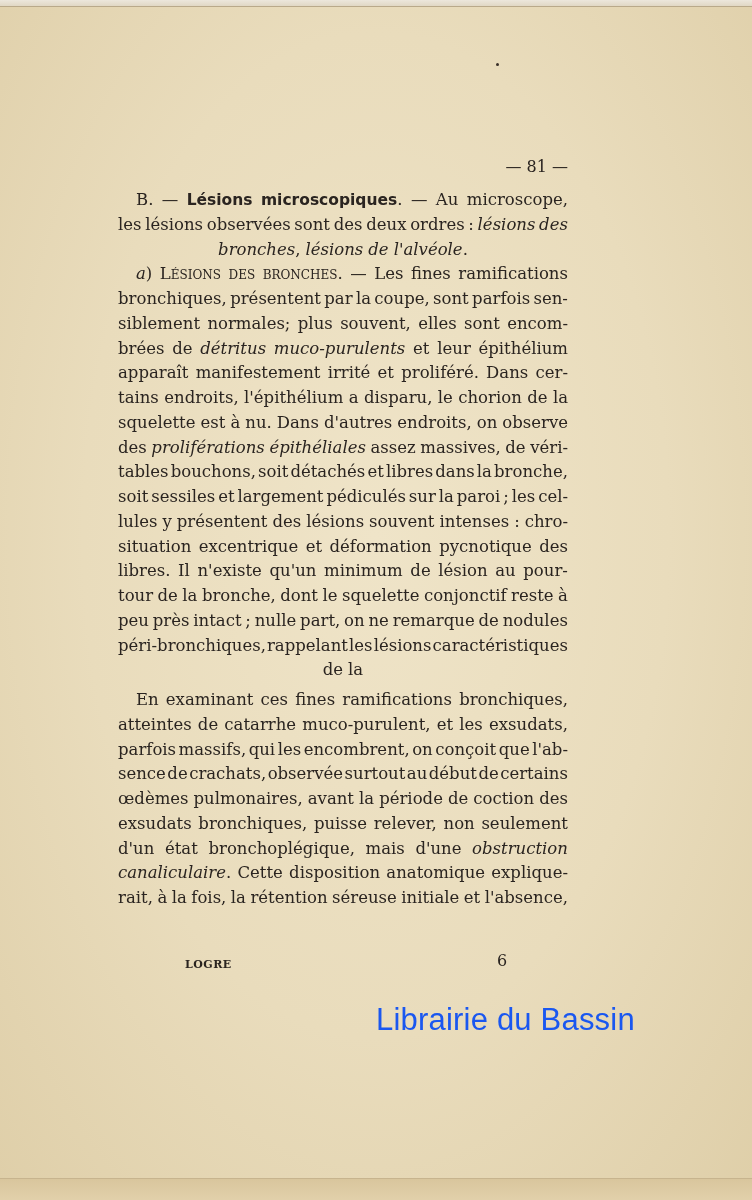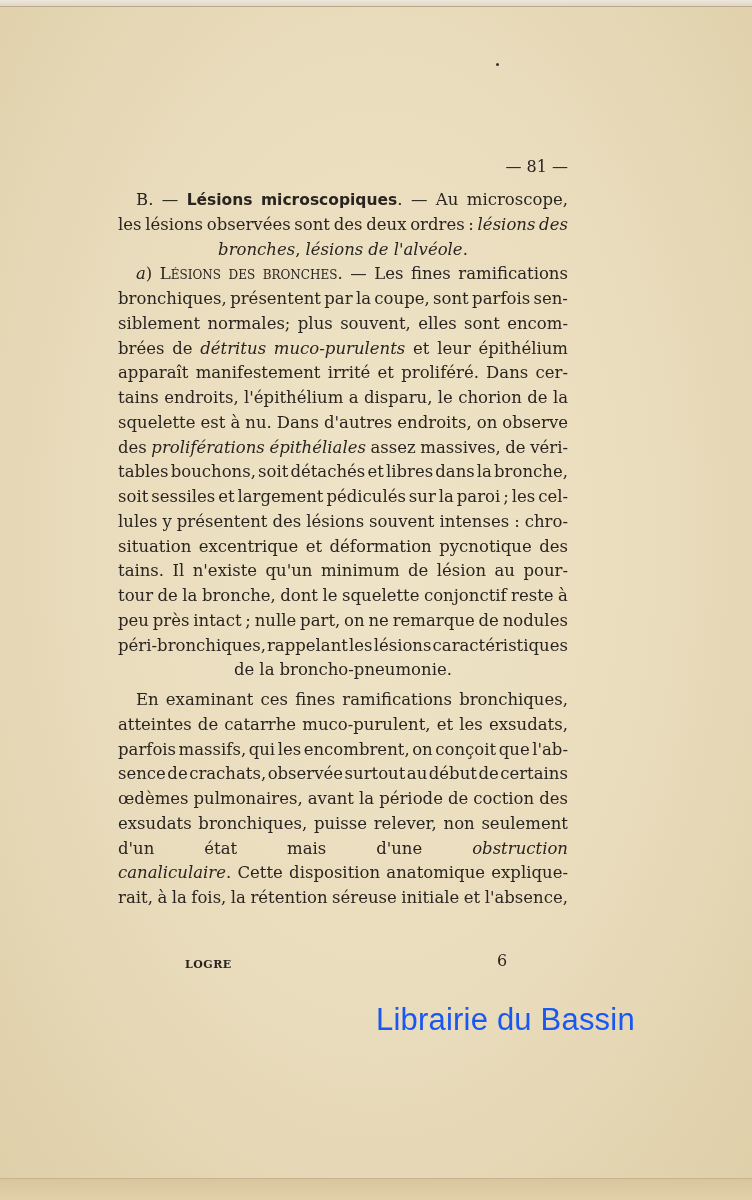--- a/index.html
+++ b/index.html
@@ -213,21 +213,21 @@
       </div>
       <div class="line">
         <span class="w"><span>situation</span></span>
         <span class="w"><span>excentrique</span></span>
         <span class="w"><span>et</span></span>
         <span class="w"><span>déformation</span></span>
         <span class="w"><span>pycnotique</span></span>
         <span class="w"><span>des</span></span>
       </div>
       <div class="line">
-        <span class="w"><span>tains.</span></span>
+        <span class="w"><span>libres.</span></span>
         <span class="w"><span>Il</span></span>
         <span class="w"><span>n'existe</span></span>
         <span class="w"><span>qu'un</span></span>
         <span class="w"><span>minimum</span></span>
         <span class="w"><span>de</span></span>
         <span class="w"><span>lésion</span></span>
         <span class="w"><span>au</span></span>
         <span class="w"><span>pour-</span></span>
       </div>
       <div class="line">
@@ -258,21 +258,20 @@
       <div class="line">
         <span class="w"><span>péri-bronchiques,</span></span>
         <span class="w"><span>rappelant</span></span>
         <span class="w"><span>les</span></span>
         <span class="w"><span>lésions</span></span>
         <span class="w"><span>caractéristiques</span></span>
       </div>
       <div class="line last">
         <span class="w"><span>de</span></span>
         <span class="w"><span>la</span></span>
-        <span class="w"><span>broncho-pneumonie.</span></span>
       </div>
       <div class="para-gap"></div>
       <div class="line indent">
         <span class="w"><span>En</span></span>
         <span class="w"><span>examinant</span></span>
         <span class="w"><span>ces</span></span>
         <span class="w"><span>fines</span></span>
         <span class="w"><span>ramifications</span></span>
         <span class="w"><span>bronchiques,</span></span>
       </div>
@@ -321,20 +320,21 @@
         <span class="w"><span>exsudats</span></span>
         <span class="w"><span>bronchiques,</span></span>
         <span class="w"><span>puisse</span></span>
         <span class="w"><span>relever,</span></span>
         <span class="w"><span>non</span></span>
         <span class="w"><span>seulement</span></span>
       </div>
       <div class="line">
         <span class="w"><span>d'un</span></span>
         <span class="w"><span>état</span></span>
+        <span class="w"><span>bronchoplégique,</span></span>
         <span class="w"><span>mais</span></span>
         <span class="w"><span>d'une</span></span>
         <span class="w"><span class="it">obstruction</span></span>
       </div>
       <div class="line">
         <span class="w"><span class="it">canaliculaire</span><span>.</span></span>
         <span class="w"><span>Cette</span></span>
         <span class="w"><span>disposition</span></span>
         <span class="w"><span>anatomique</span></span>
         <span class="w"><span>explique-</span></span>

